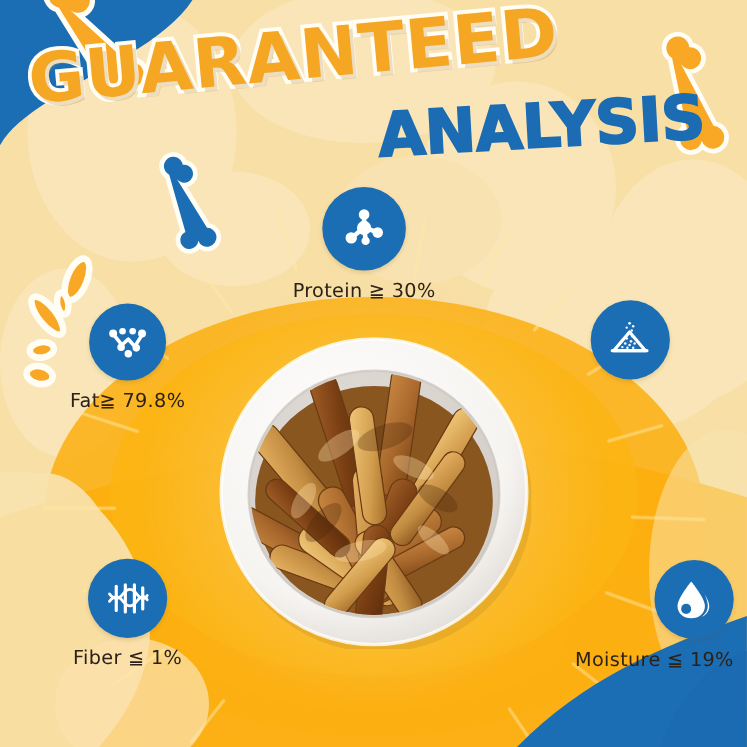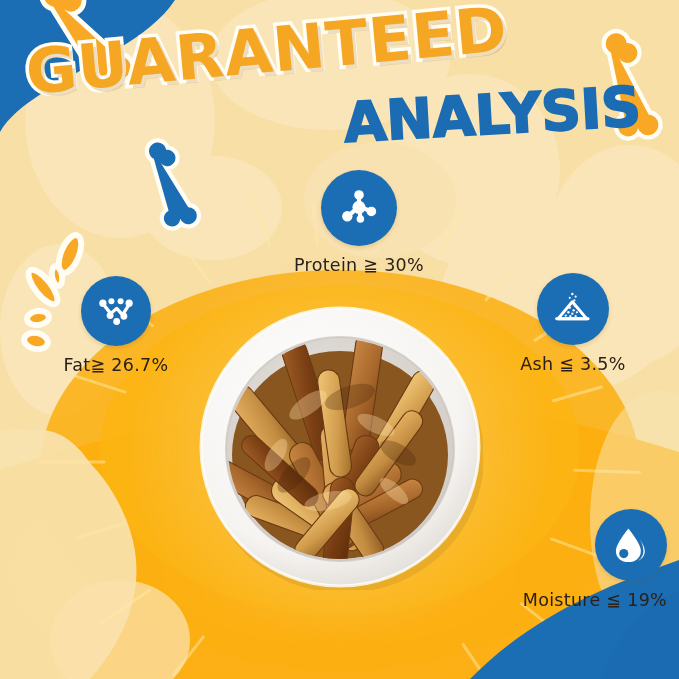--- a/index.html
+++ b/index.html
@@ -77,21 +77,21 @@
     margin-top:9px;
     font-family:"DejaVu Sans", sans-serif;
     font-size:17.5px;
     font-weight:400;
     color:#2B2118;
     white-space:nowrap;
     letter-spacing:0.3px;
   }
 
   
-  #n-protein  { left:359px; top:170px; }
+  #n-protein  { left:331px; top:170px; }
   #n-protein .badge { width:76px; height:76px; }
   #n-fat      { left:116px; top:276px; }
   #n-fat .badge { width:70px; height:70px; }
   #n-ash      { left:573px; top:273px; }
   #n-ash .badge { width:72px; height:72px; }
   #n-fiber    { left:116px; top:508px; }
   #n-fiber .badge { width:72px; height:72px; }
   #n-moisture { left:567px; top:509px;align-items:flex-end; }
   #n-moisture .badge { width:72px; height:72px; }
 
@@ -394,21 +394,21 @@
         <path d="M 13 22 L 24 36 L 33 28 L 42 38 L 52 22" fill="none" stroke="#FFFFFF" stroke-width="5" stroke-linecap="round" stroke-linejoin="round"></path>
         <circle cx="12" cy="20" r="5.5"></circle>
         <circle cx="25" cy="17" r="4.6"></circle>
         <circle cx="39" cy="17" r="4.6"></circle>
         <circle cx="52" cy="20" r="5.5"></circle>
         <circle cx="23" cy="39" r="5.2"></circle>
         <circle cx="44" cy="40" r="5.2"></circle>
         <circle cx="33" cy="48" r="5.2"></circle>
       </svg>
     </div>
-    <div class="nlabel">Fat≧ 26.7%</div>
+    <div class="nlabel">Fat≧ 79.8%</div>
   </div>
 
   <div class="nutrient" id="n-ash">
     <div class="badge">
       <svg viewBox="0 0 64 64" width="42" height="42" fill="#FFFFFF">
         <path d="M 9 47 L 31 21 L 53 47 Z" fill="none" stroke="#FFFFFF" stroke-width="4.5" stroke-linejoin="round"></path>
         <line x1="7" y1="47" x2="55" y2="47" stroke="#FFFFFF" stroke-width="4.5" stroke-linecap="round"></line>
         <g>
           <circle cx="31" cy="9" r="1.9"></circle>
           <circle cx="36" cy="13" r="1.7"></circle>
@@ -420,23 +420,39 @@
           <circle cx="33" cy="34" r="1.8"></circle>
           <circle cx="25" cy="37" r="1.8"></circle>
           <circle cx="31" cy="39" r="1.8"></circle>
           <circle cx="38" cy="37" r="1.7"></circle>
           <circle cx="21" cy="42" r="1.7"></circle>
           <circle cx="28" cy="43" r="1.7"></circle>
           <circle cx="36" cy="43" r="1.7"></circle>
         </g>
       </svg>
     </div>
-    <div class="nlabel">Ash ≦ 3.5%</div>
-  </div>
-
+  </div>
+
+  <div class="nutrient" id="n-fiber">
+    <div class="badge">
+      <svg viewBox="0 0 64 64" width="44" height="44">
+        <g stroke="#FFFFFF" stroke-width="4.2" stroke-linecap="round" fill="none">
+          <line x1="17" y1="16" x2="17" y2="48"></line>
+          <line x1="29" y1="14" x2="29" y2="50"></line>
+          <line x1="41" y1="14" x2="41" y2="50"></line>
+          <line x1="52" y1="18" x2="52" y2="46"></line>
+        </g>
+        <g stroke="#FFFFFF" stroke-width="3.6" stroke-linecap="round" fill="none">
+          <path d="M 8 26 C 14 34, 20 34, 26 26 C 32 18, 38 18, 44 26 C 50 34, 55 34, 58 28"></path>
+          <path d="M 8 36 C 14 28, 20 28, 26 36 C 32 44, 38 44, 44 36 C 50 28, 55 28, 58 34"></path>
+        </g>
+      </svg>
+    </div>
+    <div class="nlabel">Fiber ≦ 1%</div>
+  </div>
 
   <div class="nutrient" id="n-moisture">
     <div class="badge">
       <svg viewBox="0 0 64 64" width="42" height="42" fill="#FFFFFF">
         <path d="M 28 7 C 28 7, 9 30, 9 41 C 9 51.5, 17.5 58, 28 58
                  C 38.5 58, 47 51.5, 47 41 C 47 30, 28 7, 28 7 Z"></path>
         <path d="M 43 19 C 47 26, 53 34, 53 41 C 53 48, 49 53, 43 56
                  C 49 51, 51 46, 51 41 C 51 33, 47 25, 43 19 Z"></path>
         <circle cx="21" cy="45" r="7" fill="#1C6EB4"></circle>
       </svg>

